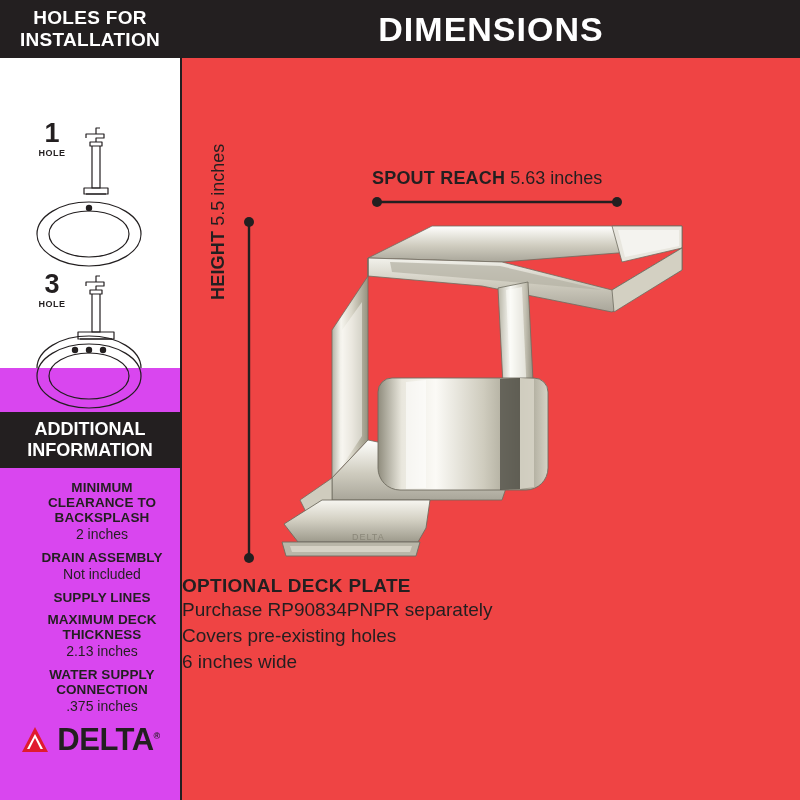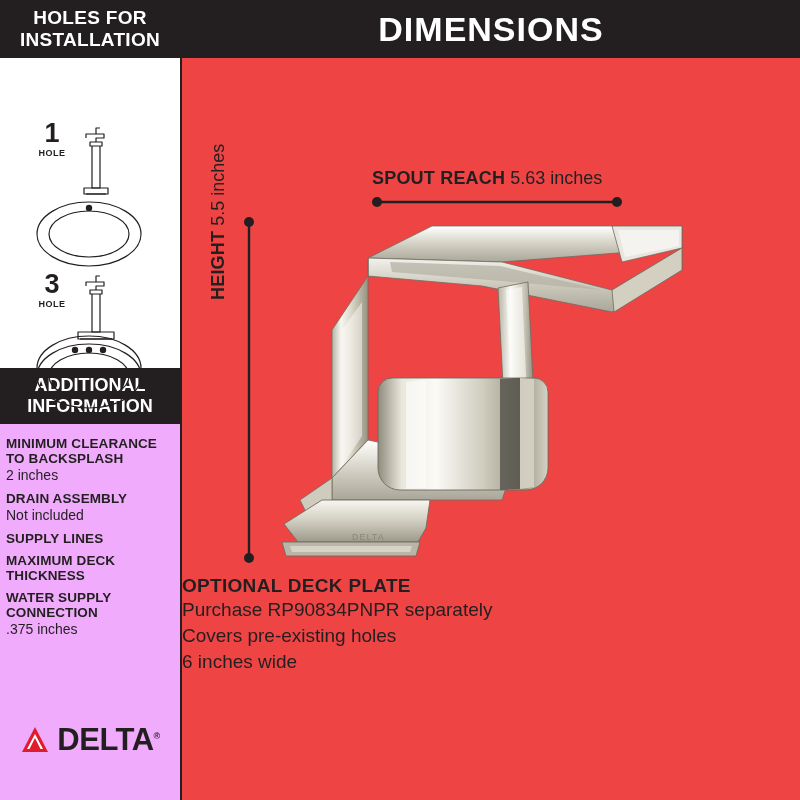--- a/index.html
+++ b/index.html
@@ -10,21 +10,21 @@
     font-family:"Liberation Sans", sans-serif;
     color:#231f20;
     overflow:hidden;
     position:relative;
   }
   .page { position:absolute; inset:0; }
 
   
   .sidebar {
     position:absolute; left:0; top:0; width:182px; height:800px;
-    background:#f0abfc;
+    background:#d946ef;
     border-right:2px solid #231f20;
   }
   .sidebar-header {
     background:#231f20; color:#ffffff;
     height:58px; display:flex; flex-direction:column;
     align-items:center; justify-content:center;
     font-weight:bold; font-size:19px; line-height:22px;
     letter-spacing:.3px; text-align:center;
   }
   .sidebar-header span { display:block; }
@@ -36,22 +36,23 @@
   }
   .hole-num .n { font-size:27px; display:block; }
   .hole-num .t { font-size:9px; display:block; letter-spacing:.5px; margin-top:2px;}
 
   .additional-header {
     background:#231f20; color:#ffffff;
     height:56px; display:flex; flex-direction:column;
     align-items:center; justify-content:center;
     font-weight:bold; font-size:18px; line-height:21px;
     text-align:center;
-  }
-  .info-list { padding:12px 6px 0 6px; text-align:left; }
+    margin-top:44px;
+  }
+  .info-list { padding:12px 6px 0 6px; text-align:center;margin-left:24px; }
   .info-item { margin-bottom:7px; }
   .info-label {
     font-weight:bold; font-size:13.5px; line-height:15px;
     letter-spacing:.1px; text-transform:uppercase;
   }
   .info-value { font-size:14px; line-height:17px; margin-top:1px; }
 
   .delta-logo {
     position:absolute; left:0; bottom:42px; width:180px;
     display:flex; align-items:center; justify-content:center; gap:7px;
@@ -162,20 +163,21 @@
       </div>
       <div class="info-item">
         <div class="info-label">DRAIN ASSEMBLY</div>
         <div class="info-value">Not included</div>
       </div>
       <div class="info-item">
         <div class="info-label">SUPPLY LINES</div>
       </div>
       <div class="info-item">
         <div class="info-label">MAXIMUM DECK THICKNESS</div>
+        <div class="info-value">2.13 inches</div>
       </div>
       <div class="info-item">
         <div class="info-label">WATER SUPPLY CONNECTION</div>
         <div class="info-value">.375 inches</div>
       </div>
     </div>
 
     <div class="delta-logo">
       <svg class="delta-mark" viewBox="0 0 30 30">
         <polygon points="15,2 28,27 2,27" fill="#e01b2e"></polygon>

